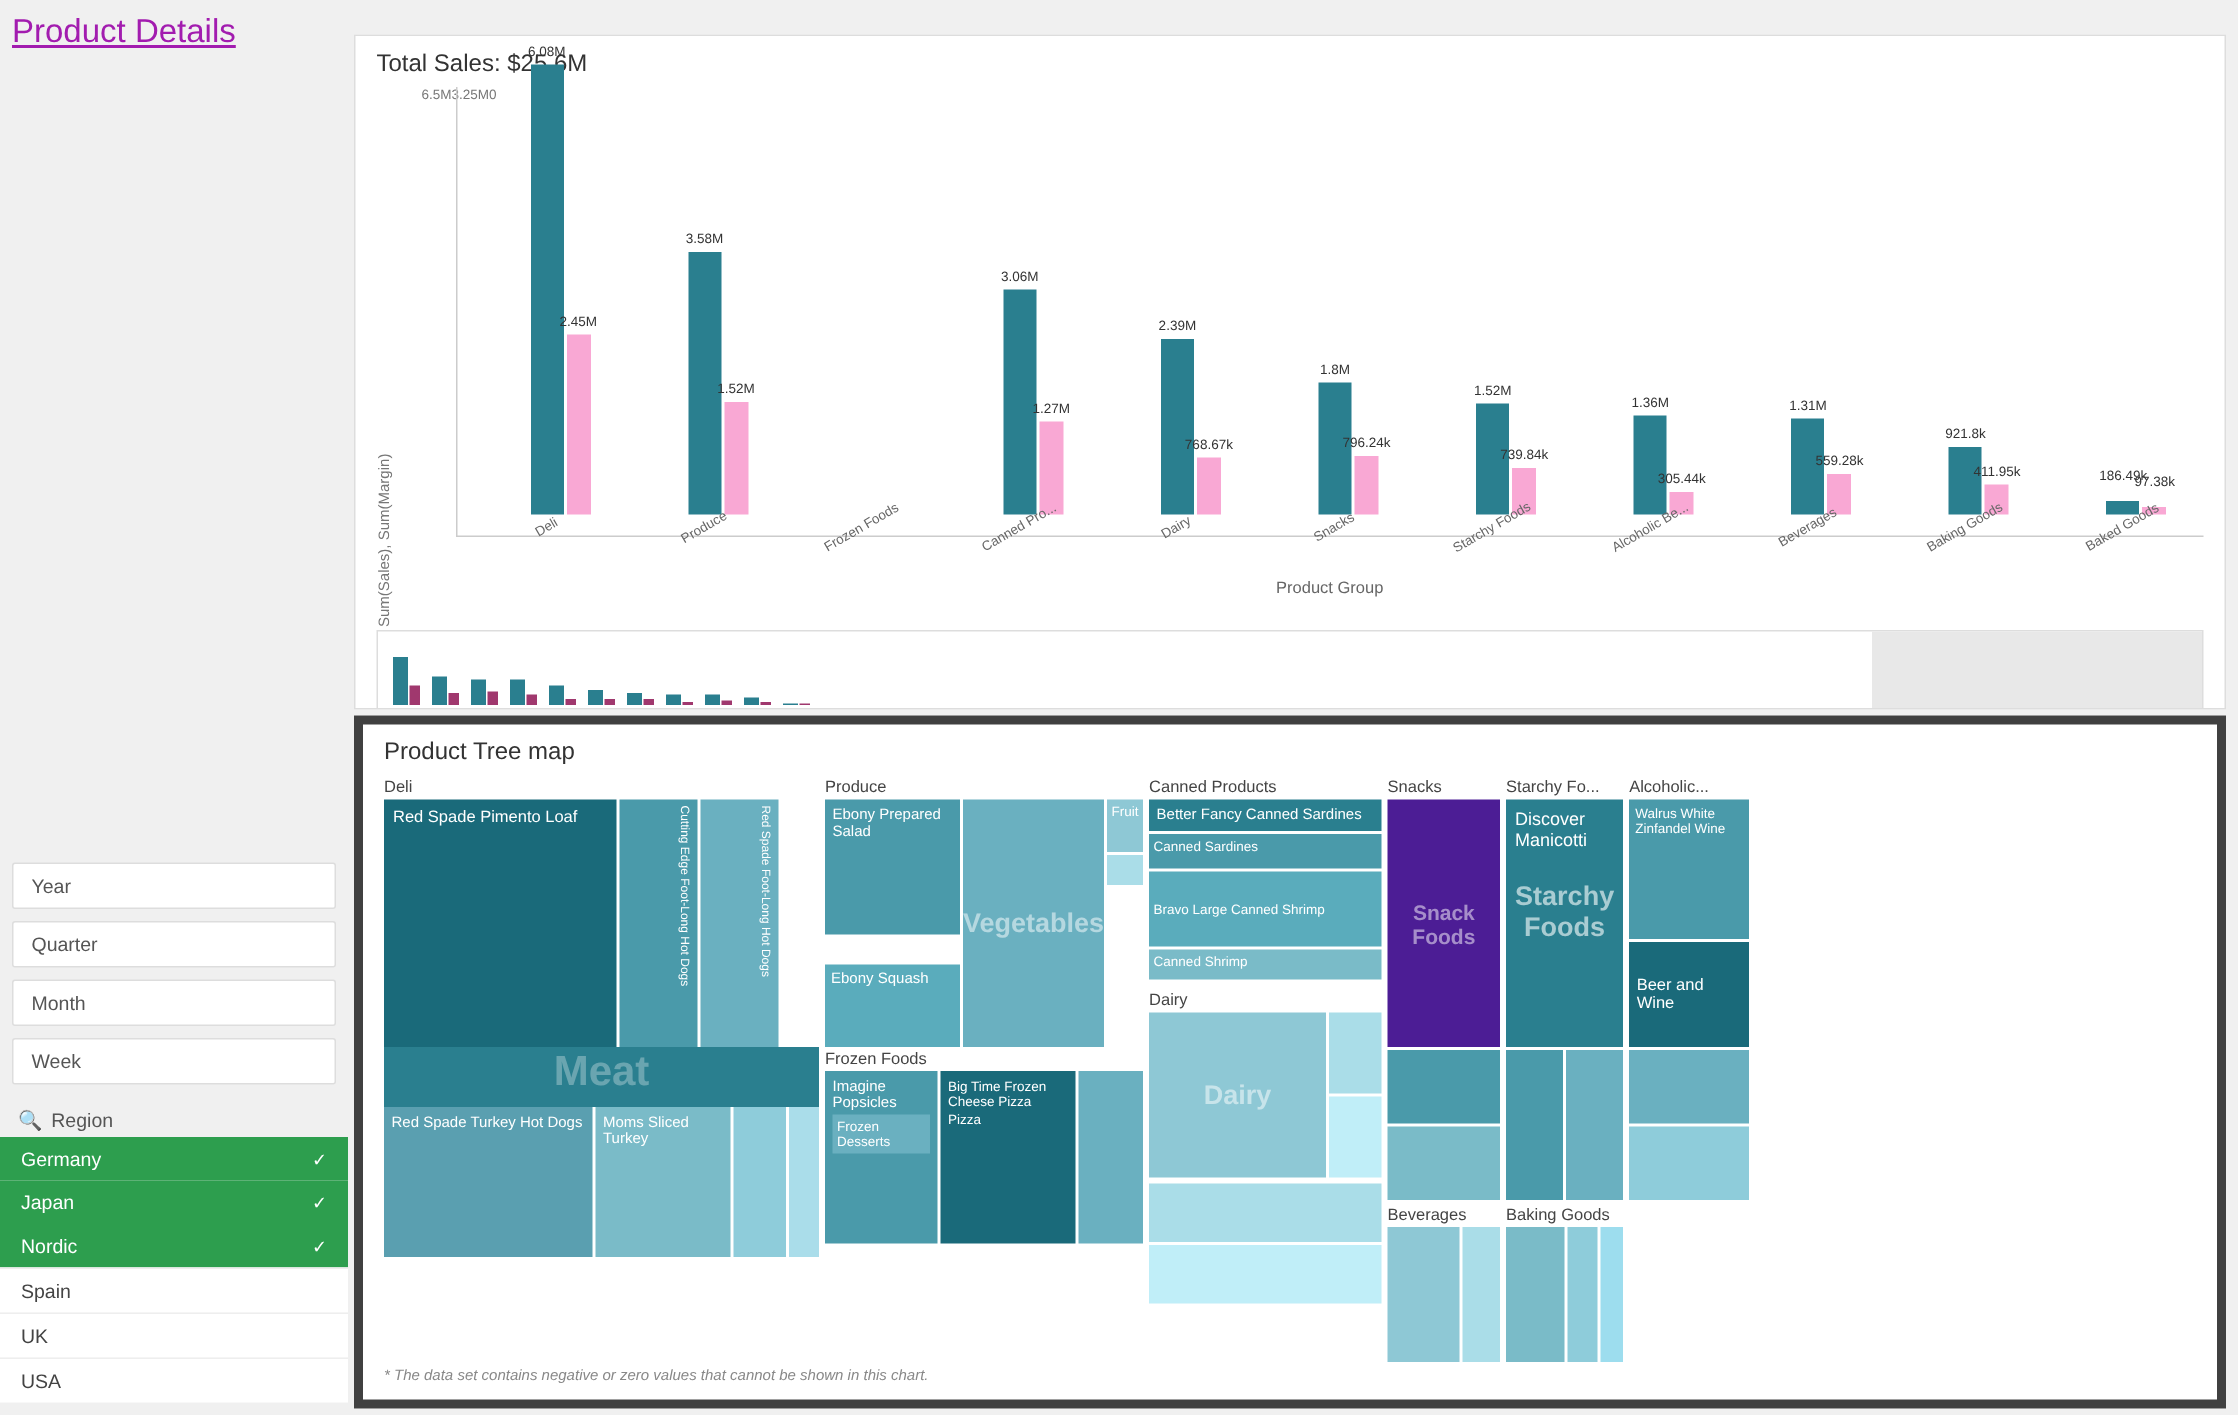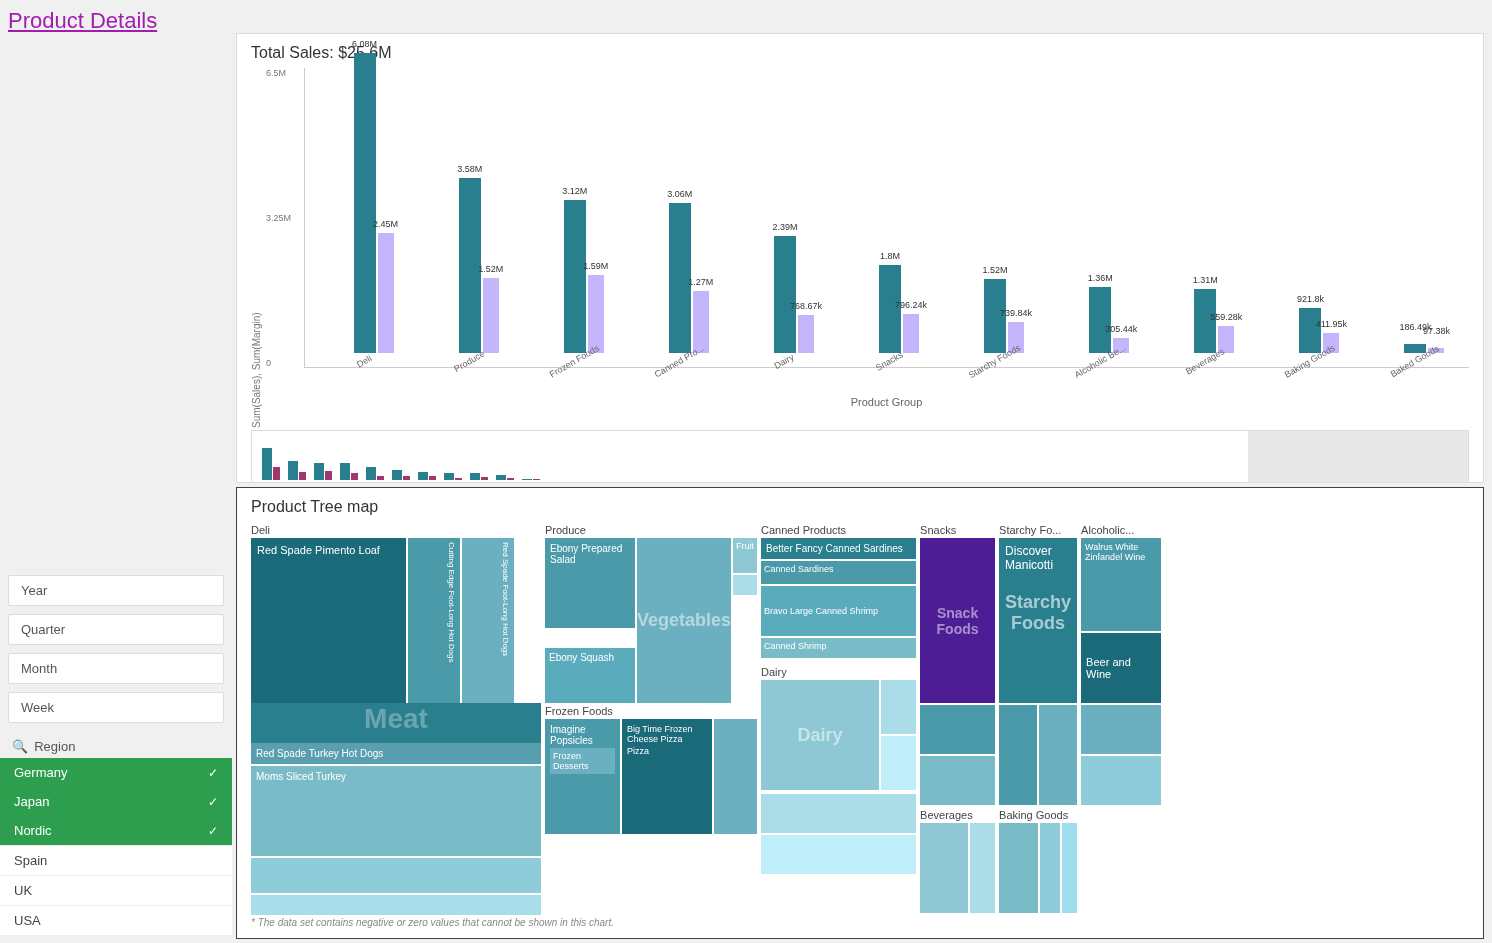--- a/index.html
+++ b/index.html
@@ -33,33 +33,33 @@
     .chart-area { display: flex; height: 360px; position: relative; }
     .y-axis-label { writing-mode: vertical-rl; transform: rotate(180deg); font-size: 10px; color: #777; margin-right: 4px; white-space: nowrap; display: flex; align-items: center; }
     .chart-content { flex: 1; position: relative; }
 
     .bar-chart { display: flex; align-items: flex-end; height: 300px; gap: 12px; padding: 0 10px; border-bottom: 1px solid #ccc; border-left: 1px solid #ccc; position: relative; }
     .bar-group { display: flex; flex-direction: column; align-items: center; gap: 0; flex: 1; }
     .bars { display: flex; align-items: flex-end; gap: 2px; }
     .bar { position: relative; }
     .bar-label { font-size: 9px; color: #333; text-align: center; position: absolute; top: -14px; left: 50%; transform: translateX(-50%); white-space: nowrap; }
     .bar-teal { background: #2a7f8f; margin-left: 24px; }
-    .bar-pink { background: #c4b5fd; }
+    .bar-pink { background: #f9a8d4; }
     .x-label { font-size: 9px; color: #666; text-align: center; margin-top: 4px; transform: rotate(-30deg); white-space: nowrap; transform-origin: top center; }
     .x-axis-title { text-align: center; font-size: 11px; color: #666; margin-top: 28px; }
 
     .mini-chart { height: 55px; border: 1px solid #ddd; margin-top: 2px; display: flex; align-items: center; overflow: hidden; background: #fff; }
     .mini-bars { display: flex; align-items: flex-end; height: 100%; gap: 8px; padding: 4px 10px; flex: 1; }
     .mini-bar-group { display: flex; gap: 1px; align-items: flex-end; }
     .mini-bar-teal { background: #2a7f8f; }
     .mini-bar-pink { background: #a0386e; }
     .mini-scroll { width: 220px; background: #e8e8e8; height: 100%; flex-shrink: 0; }
 
     
-    .treemap-panel { background: #fff; border: 1px solid #404040; flex: 1; padding: 10px 14px; overflow: hidden; }
+    .treemap-panel { background: #fff; border: 6px solid #404040; flex: 1; padding: 10px 14px; overflow: hidden; }
     .treemap-title { font-size: 16px; font-weight: 400; color: #333; margin-bottom: 8px; }
     .treemap-container { display: flex; gap: 4px; height: calc(100% - 50px); }
     .treemap-note { font-size: 10px; color: #888; margin-top: 4px; font-style: italic; }
 
     
     .tm-section { display: flex; flex-direction: column; gap: 0; }
     .tm-section-title { font-size: 11px; color: #444; font-weight: 500; margin-bottom: 2px; }
 
     .tm-deli { flex: 0 0 290px; }
     .tm-produce { flex: 0 0 210px; }
@@ -67,21 +67,21 @@
     .tm-snacks { flex: 0 0 75px; }
     .tm-starchy { flex: 0 0 75px; }
     .tm-alcoholic { flex: 0 0 80px; }
 
     
     .deli-top { display: flex; gap: 2px; height: 165px; }
     .deli-red-spade { background: #1a6a7a; color: #fff; font-size: 11px; padding: 6px; flex: 0 0 155px; }
     .deli-cutting { background: #4a9aaa; color: #fff; font-size: 9px; padding: 4px; flex: 0 0 52px; writing-mode: vertical-rl; }
     .deli-red-spade2 { background: #6ab0c0; color: #fff; font-size: 9px; padding: 4px; flex: 0 0 52px; writing-mode: vertical-rl; }
     .deli-meat { background: #2a7f8f; color: rgba(255,255,255,0.3); font-size: 28px; font-weight: bold; display: flex; align-items: flex-end; justify-content: center; padding-bottom: 8px; }
-    .deli-bottom { display: flex; gap: 2px; height: 100px; flex-direction: column; }
+    .deli-bottom { display: flex; gap: 2px; height: 100px; }
     .deli-turkey { background: #5a9fb0; color: #fff; font-size: 10px; padding: 5px; flex: 1; }
     .deli-moms { background: #7abbc8; color: #fff; font-size: 10px; padding: 5px; flex: 0 0 90px; }
     .deli-small1 { background: #8eccda; flex: 0 0 35px; }
     .deli-small2 { background: #aaddea; flex: 0 0 20px; }
 
     
     .produce-top { display: flex; gap: 2px; height: 165px; }
     .produce-ebony { background: #4a9aaa; color: #fff; font-size: 10px; padding: 5px; flex: 0 0 90px; }
     .produce-veg { background: #6ab0c0; color: rgba(255,255,255,0.5); font-size: 18px; font-weight: bold; display: flex; align-items: center; justify-content: center; flex: 0 0 75px; }
     .produce-fruit { background: #8ec8d5; color: #fff; font-size: 9px; padding: 3px; flex: 0 0 35px; }
@@ -185,21 +185,21 @@
   </div>
 
   <div class="main">
 
     <div class="chart-panel">
       <div class="chart-title">Total Sales: $25.6M</div>
       <div class="chart-area">
         <div class="y-axis-label">Sum(Sales), Sum(Margin)</div>
         <div class="chart-content">
 
-          <div style="position:absolute;left:0;top:0;display:flex;flex-direction:column;justify-content:space-between;height:300px;font-size:9px;color:#777;width:35px;">
+          <div style="position:absolute;left:15px;top:0;display:flex;flex-direction:row;justify-content:space-between;height:300px;font-size:9px;color:#777;width:35px;">
             <span>6.5M</span>
             <span>3.25M</span>
             <span>0</span>
           </div>
           <div style="margin-left:38px;">
             <div class="bar-chart">
 
               <div class="bar-group">
                 <div class="bars">
                   <div class="bar bar-teal" style="width:22px;height:300px;">
@@ -218,28 +218,20 @@
                     <span class="bar-label">3.58M</span>
                   </div>
                   <div class="bar bar-pink" style="width:16px;height:75px;">
                     <span class="bar-label">1.52M</span>
                   </div>
                 </div>
                 <div class="x-label">Produce</div>
               </div>
 
               <div class="bar-group">
-                <div class="bars">
-                  <div class="bar bar-teal" style="width:22px;height:153px;">
-                    <span class="bar-label">3.12M</span>
-                  </div>
-                  <div class="bar bar-pink" style="width:16px;height:78px;">
-                    <span class="bar-label">1.59M</span>
-                  </div>
-                </div>
                 <div class="x-label">Frozen Foods</div>
               </div>
 
               <div class="bar-group">
                 <div class="bars">
                   <div class="bar bar-teal" style="width:22px;height:150px;">
                     <span class="bar-label">3.06M</span>
                   </div>
                   <div class="bar bar-pink" style="width:16px;height:62px;">
                     <span class="bar-label">1.27M</span>

